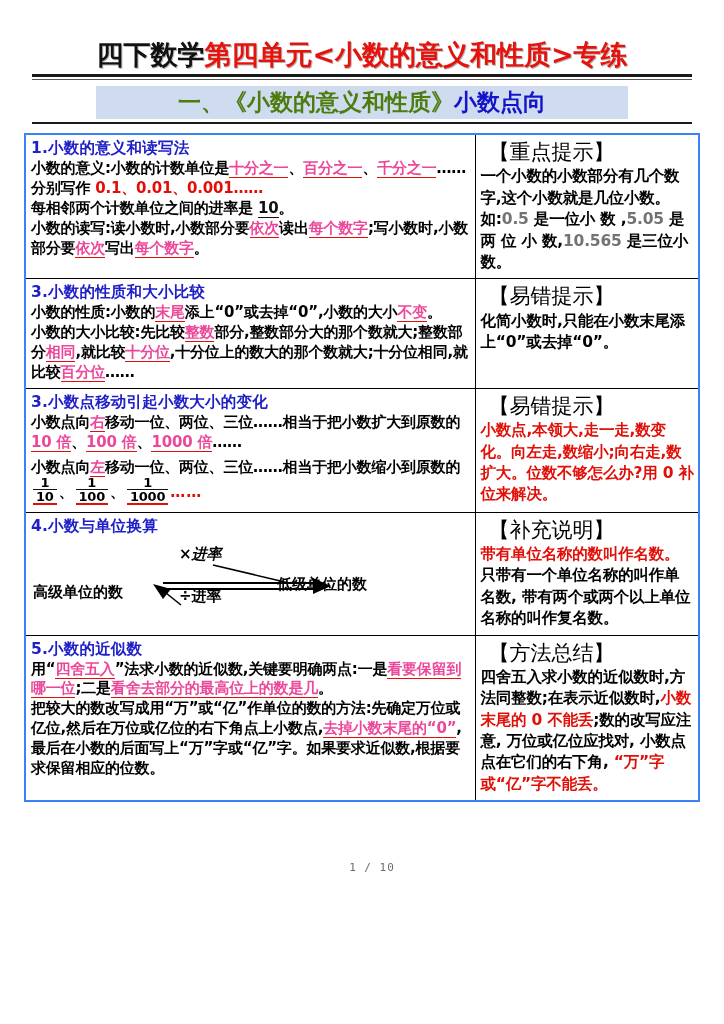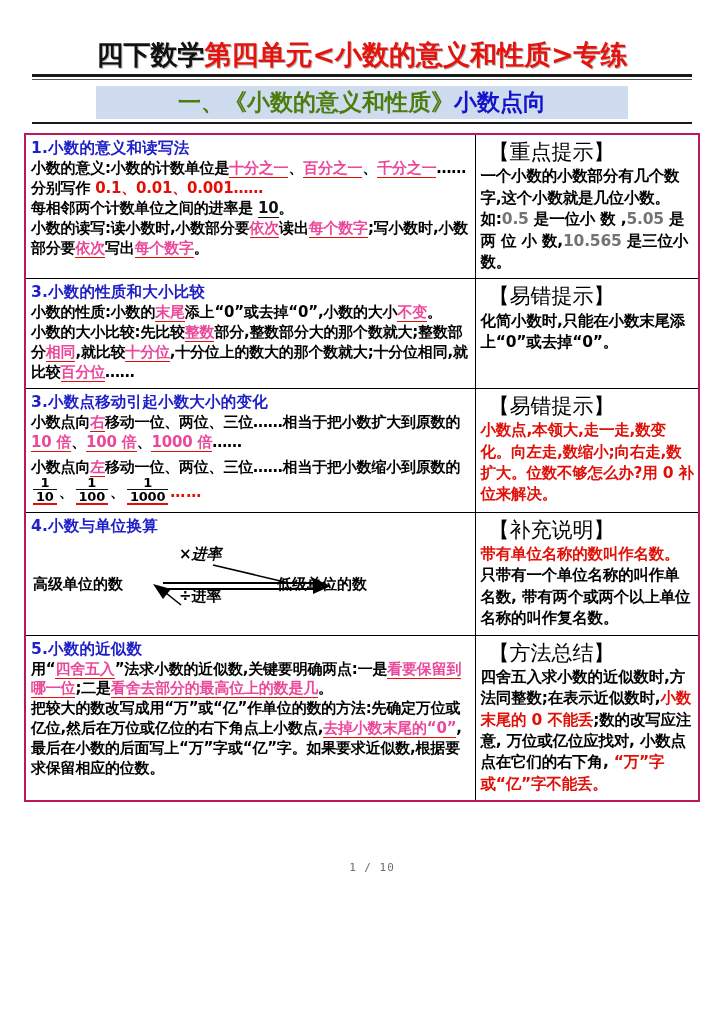--- a/index.html
+++ b/index.html
@@ -63,21 +63,21 @@
     margin: 3px 14px 0 14px;
     border-top: 2px solid #1a1a1a;
   }
 
   
   .kp-table {
     margin: 9px 24px 0 24px;
     width: 674px;
     border-collapse: collapse;
     table-layout: fixed;
-    border: 2px solid #be185d;
+    border: 2px solid #3b82f6;
     padding-left: 46px;
   }
   .kp-table td {
     border: 1px solid #000;
     vertical-align: top;
     padding: 3px 4px 5px 5px;
   }
   .col-left  { width: 450px; }
   .col-right { width: 224px; }
 
@@ -118,21 +118,21 @@
     position: relative;
     height: 84px;
     margin-top: 2px;
   }
   .dg-label {
     position: absolute;
     font-size: 15px;
     font-weight: bold;
     white-space: nowrap;
   }
-  .dg-left   { left: 2px;   top: 36px; text-align: right; }
+  .dg-left   { left: 2px;   top: 44px; text-align: right; }
   .dg-right  { left: 246px; top: 36px; }
   .dg-top    { left: 148px; top: 6px; font-style: italic; }
   .dg-bottom { left: 148px; top: 48px; }
   .dg-svg { position: absolute; left: 0; top: 0; }
 
   
   .frac {
     display: inline-block;
     text-align: center;
     vertical-align: middle;

